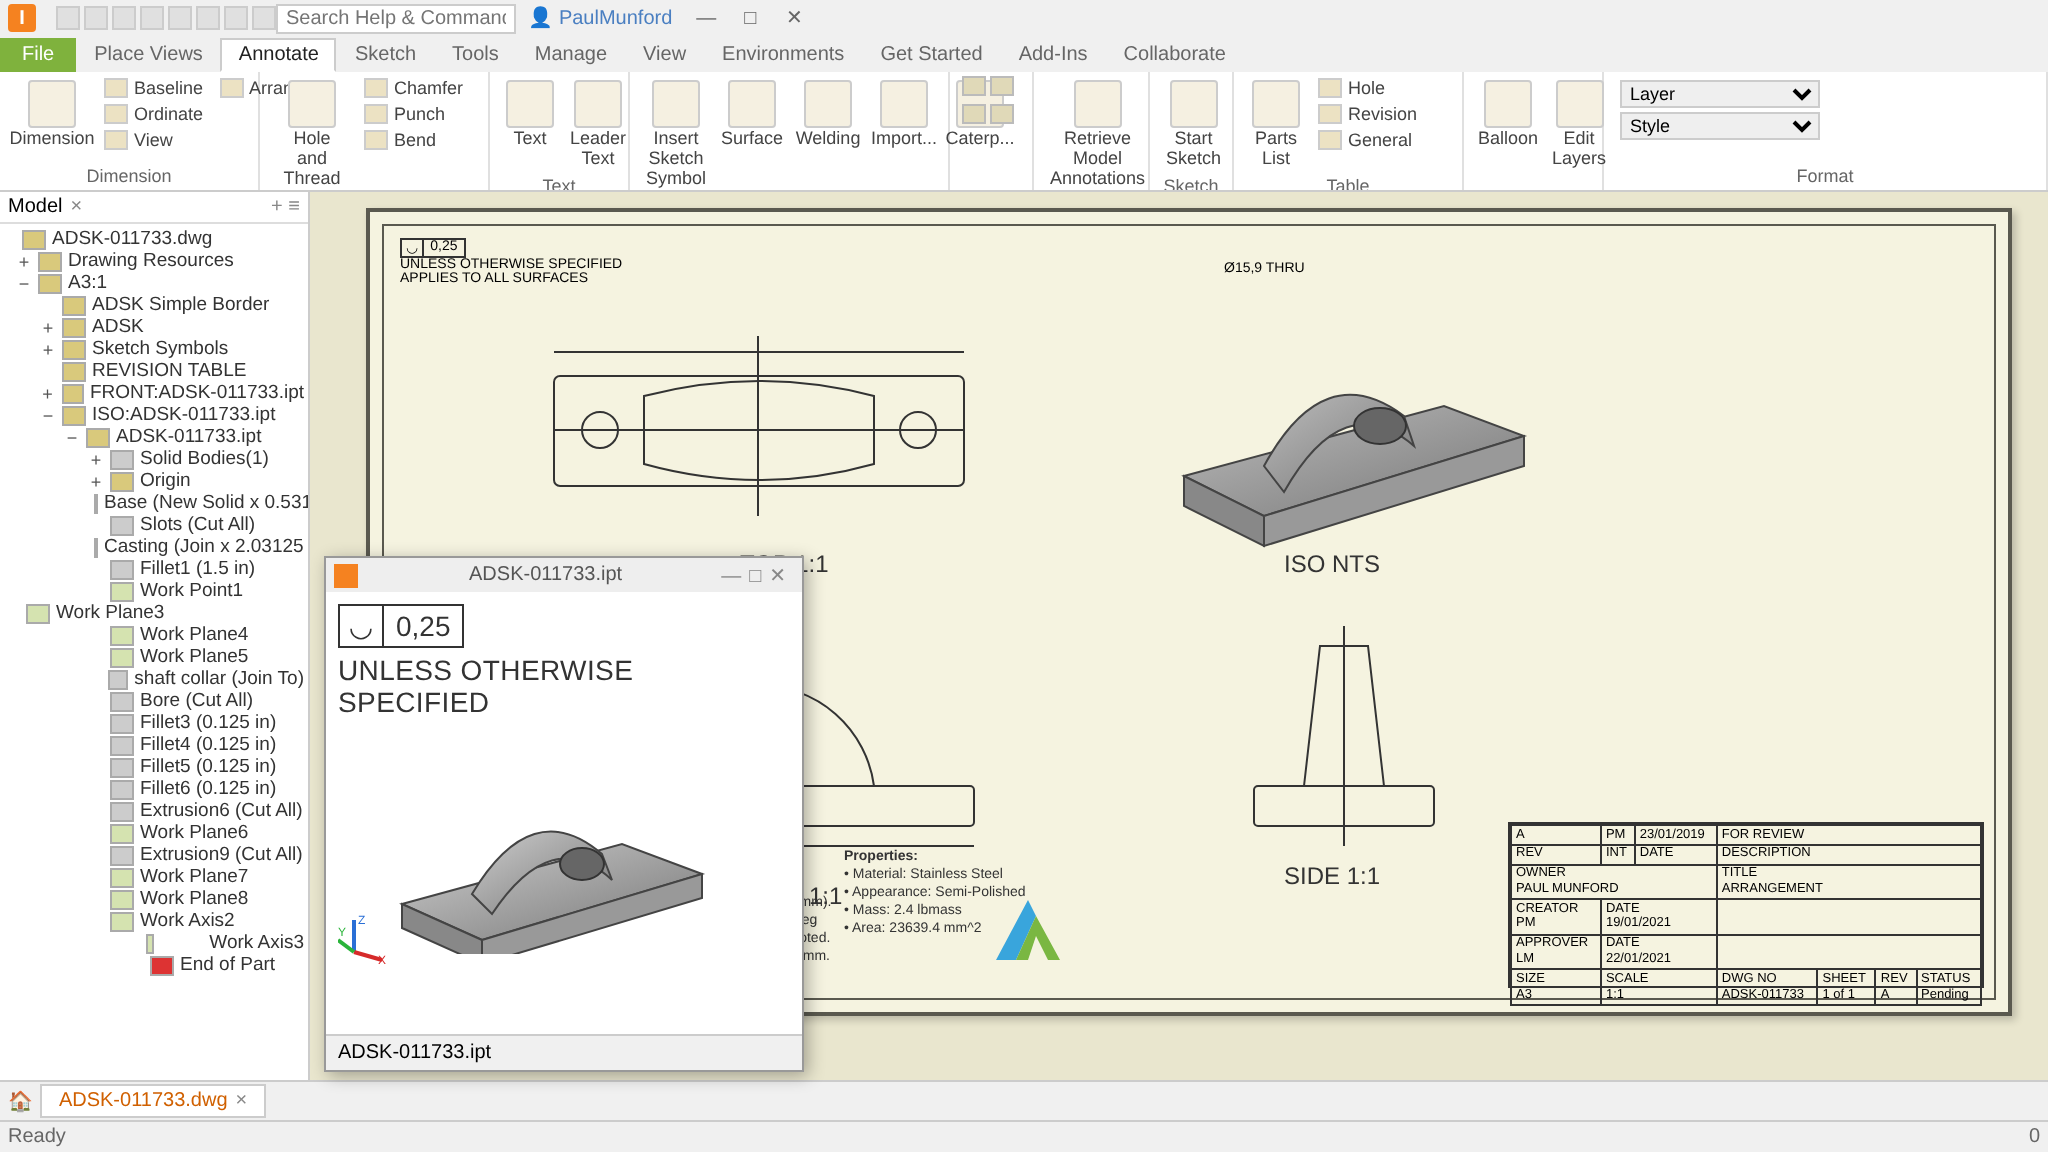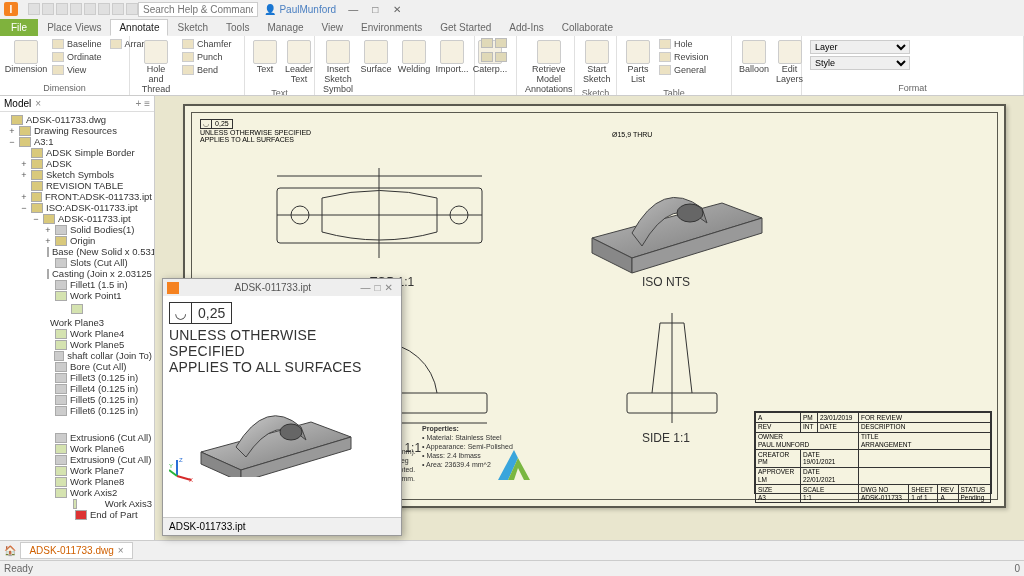--- a/index.html
+++ b/index.html
@@ -362,21 +362,21 @@
       <div class="node" style="padding-left:44px;">
           <span class="exp"></span>
           <span class="ic cube"></span>
           <span>Fillet1 (1.5 in)</span>
         </div>
       <div class="node" style="padding-left:44px;">
           <span class="exp"></span>
           <span class="ic plane"></span>
           <span>Work Point1</span>
         </div>
-      <div class="node" style="flex-direction:column;">
+      <div class="node" style="">
           <span class="exp"></span>
           <span class="ic plane"></span>
           <span>Work Plane3</span>
         </div>
       <div class="node" style="padding-left:44px;align-items:center;">
           <span class="exp"></span>
           <span class="ic plane"></span>
           <span>Work Plane4</span>
         </div>
       <div class="node" style="padding-left:44px;">
@@ -407,21 +407,21 @@
       <div class="node" style="padding-left:44px;">
           <span class="exp"></span>
           <span class="ic cube"></span>
           <span>Fillet5 (0.125 in)</span>
         </div>
       <div class="node" style="padding-left:44px;">
           <span class="exp"></span>
           <span class="ic cube"></span>
           <span>Fillet6 (0.125 in)</span>
         </div>
-      <div class="node" style="padding-left:44px;margin-top:16px;">
+      <div class="node" style="padding-left:44px;">
           <span class="exp"></span>
           <span class="ic cube"></span>
           <span>Extrusion6 (Cut All)</span>
         </div>
       <div class="node" style="padding-left:44px;">
           <span class="exp"></span>
           <span class="ic plane"></span>
           <span>Work Plane6</span>
         </div>
       <div class="node" style="padding-left:44px;">
@@ -578,21 +578,20 @@
       <span class="center">ADSK-011733.ipt</span>
       <span class="ctrl"><span>—</span><span>□</span><span>✕</span></span>
     </div>
     <div class="body">
       <div class="bignote">
         <div class="valbox">
             <span class="sym">◡</span>
             <span class="val">0,25</span>
           </div>
         <div style="font-size:14px;letter-spacing:.2px;">UNLESS OTHERWISE SPECIFIED</div>
-        <div style="font-size:14px;letter-spacing:.2px;">APPLIES TO ALL SURFACES</div>
       </div>
       <svg class="iso3d" viewBox="0 0 170 95">
         <defs>
             <linearGradient id="g2" x1="0" y1="0" x2="1" y2="1">
               <stop offset="0" stop-color="#ccc"></stop>
               <stop offset="1" stop-color="#777"></stop>
             </linearGradient>
           </defs>
         <polygon points="10,70 120,40 160,55 50,88" fill="url(#g2)" stroke="#444"></polygon>
         <polygon points="10,70 10,82 50,100 50,88" fill="#888" stroke="#444"></polygon>

